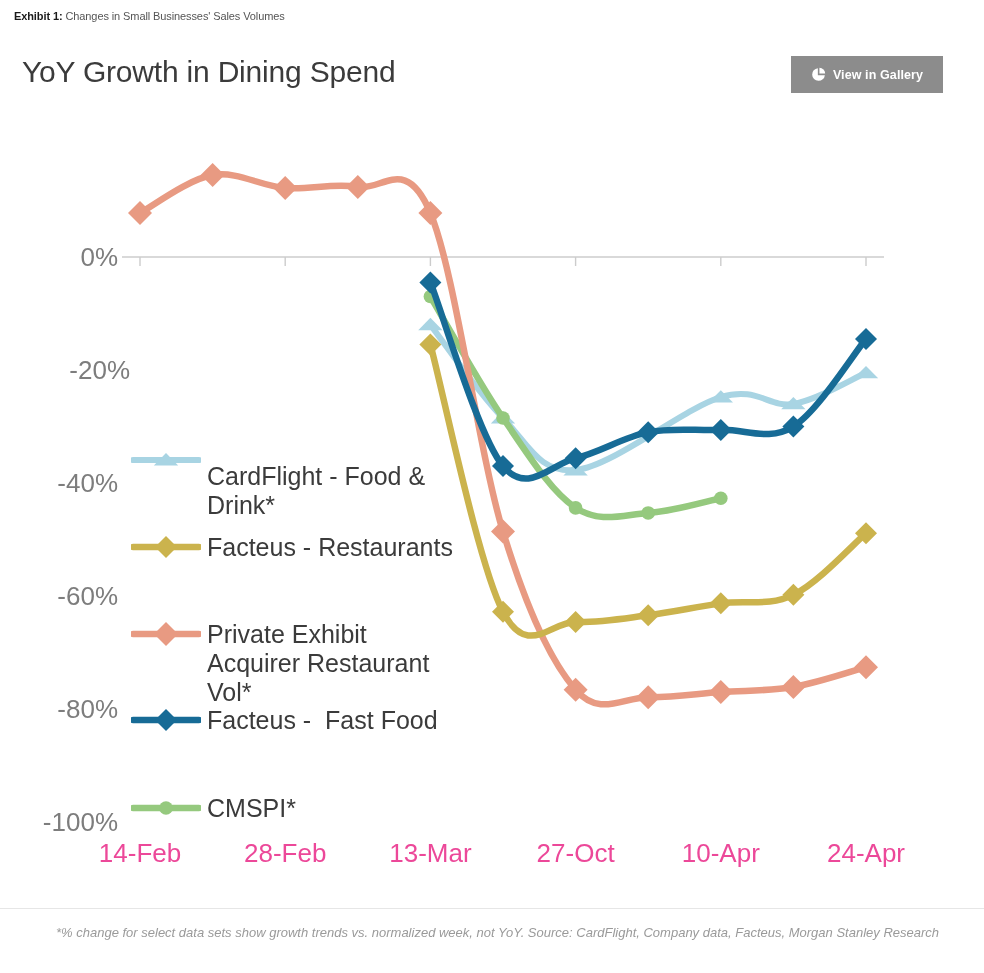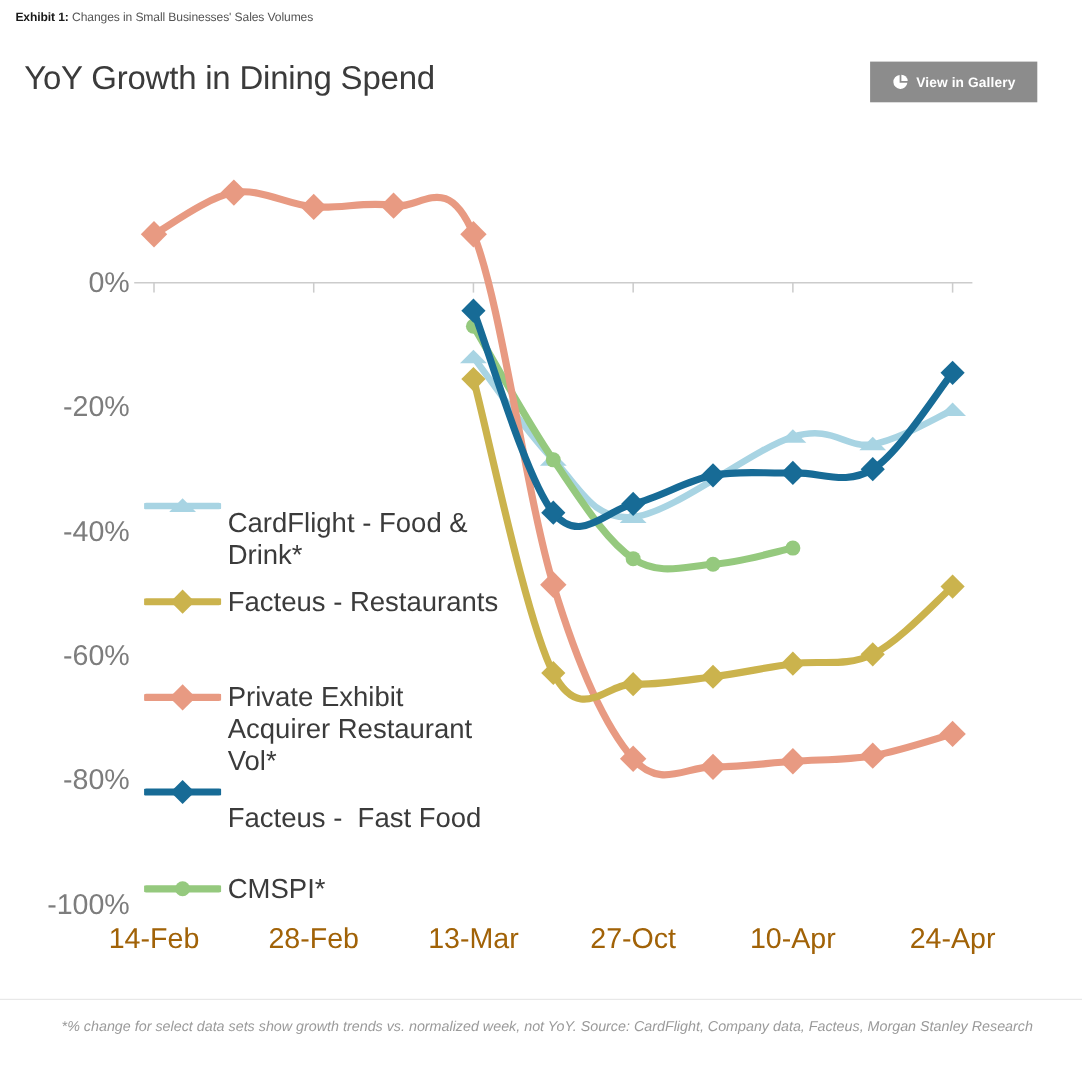--- a/index.html
+++ b/index.html
@@ -88,21 +88,21 @@
     text-align: right;
     font-size: 26px;
     color: #7d7d7d;
     white-space: nowrap;
     transform: translateY(-50%);
   }
   .xtick-label {
     position: absolute;
     text-align: center;
     font-size: 26px;
-    color: #a16207;
+    color: #ec4899;
     white-space: nowrap;
     transform: translateX(-50%);
     top: 838px;
   }
   .legend-entry {
     position: absolute;
     display: block;
   }
   .legend-entry .legend-text {
     position: absolute;
@@ -213,21 +213,21 @@
         <polygon points="430.4,271.425 441.4,282.425 430.4,293.425 419.4,282.425" fill="#176b96"></polygon>
         <polygon points="503,455.05 514,466.05 503,477.05 492,466.05" fill="#176b96"></polygon>
         <polygon points="575.5999999999999,447.14 586.5999999999999,458.14 575.5999999999999,469.14 564.5999999999999,458.14" fill="#176b96"></polygon>
         <polygon points="648.1999999999999,421.15 659.1999999999999,432.15 648.1999999999999,443.15 637.1999999999999,432.15" fill="#176b96"></polygon>
         <polygon points="720.8,418.89 731.8,429.89 720.8,440.89 709.8,429.89" fill="#176b96"></polygon>
         <polygon points="793.4,415.5 804.4,426.5 793.4,437.5 782.4,426.5" fill="#176b96"></polygon>
         <polygon points="866,327.925 877,338.925 866,349.925 855,338.925" fill="#176b96"></polygon>
       </g>
     </svg>
 <div class="ytick-label" style="top: 257px; left: 0px; width: 118px;">0%</div>
-    <div class="ytick-label" style="top: 370px; left: 0px; width: 118px;">-20%</div>
+    <div class="ytick-label" style="top: 370px; left: 0px; width: 118px; padding-left: 12px;">-20%</div>
     <div class="ytick-label" style="top: 483px; left: 0px; width: 118px;">-40%</div>
     <div class="ytick-label" style="top: 596px; left: 0px; width: 118px;">-60%</div>
     <div class="ytick-label" style="top: 709px; left: 0px; width: 118px;">-80%</div>
     <div class="ytick-label" style="top: 822px; left: 0px; width: 118px;">-100%</div>
     <div class="xtick-label" style="left: 140px;">14-Feb</div>
     <div class="xtick-label" style="left: 285.2px;">28-Feb</div>
     <div class="xtick-label" style="left: 430.4px;">13-Mar</div>
     <div class="xtick-label" style="left: 575.6px;">27-Oct</div>
     <div class="xtick-label" style="left: 720.8px;">10-Apr</div>
     <div class="xtick-label" style="left: 866px;">24-Apr</div>
@@ -253,21 +253,21 @@
         </svg></div>
       <div class="legend-text" style="top: -1px;">Private Exhibit
 Acquirer Restaurant
 Vol*</div>
     </div>
     <div class="legend-entry" style="left: 131px; top: 707px; width: 360px;">
       <div class="legend-swatch" style="top: 0px;"><svg width="70" height="26" viewBox="0 0 70 26">
           <line x1="2" y1="13" x2="68" y2="13" stroke="#176b96" stroke-width="6.5" stroke-linecap="round"></line>
           <polygon points="35,2 46,13 35,24 24,13" fill="#176b96"></polygon>
         </svg></div>
-      <div class="legend-text" style="top: -1px; margin-top: 24px;">Facteus -  Fast Food</div>
+      <div class="legend-text" style="top: -1px;">Facteus -  Fast Food</div>
     </div>
     <div class="legend-entry" style="left: 131px; top: 795px; width: 360px;">
       <div class="legend-swatch" style="top: 0px;"><svg width="70" height="26" viewBox="0 0 70 26">
           <line x1="2" y1="13" x2="68" y2="13" stroke="#95c97e" stroke-width="6.5" stroke-linecap="round"></line>
           <circle cx="35" cy="13" r="6.82" fill="#95c97e"></circle>
         </svg></div>
       <div class="legend-text" style="top: -1px;">CMSPI*</div>
     </div>
   </div>
 

